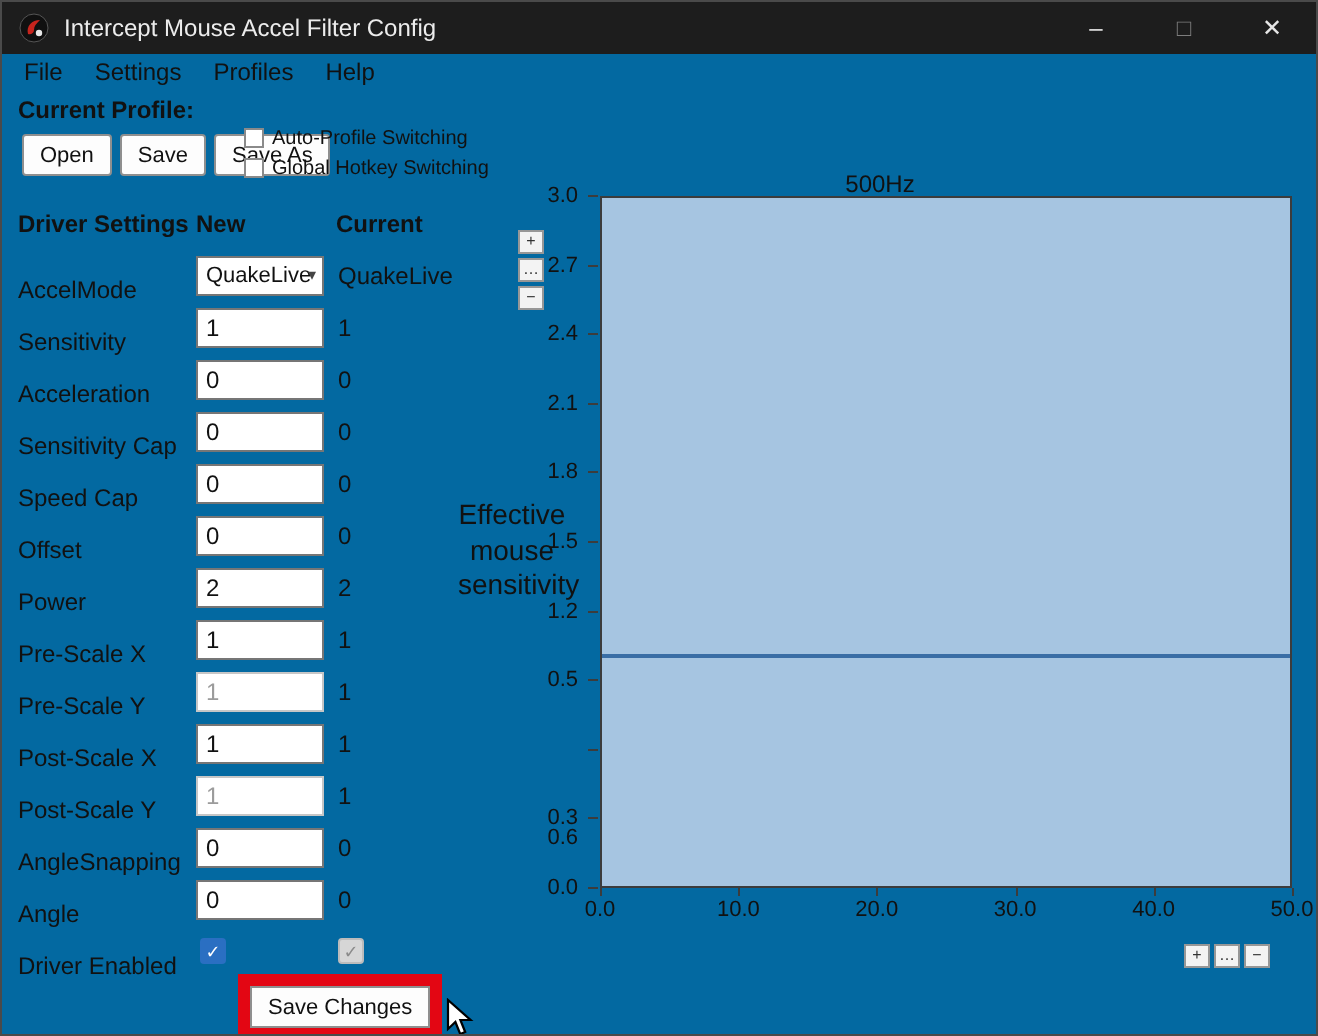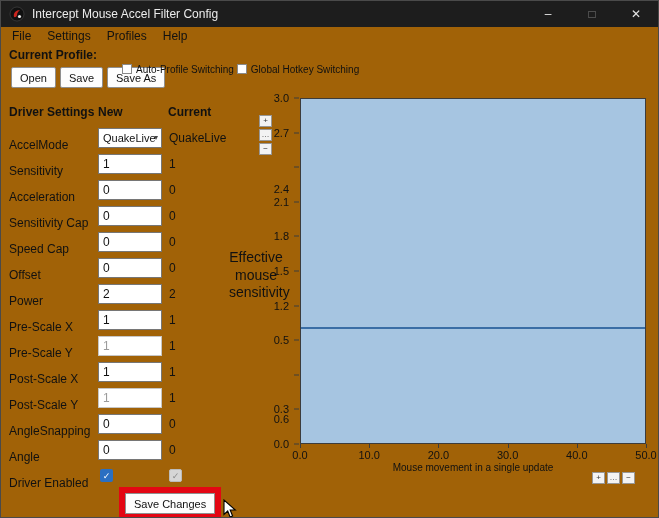--- a/index.html
+++ b/index.html
@@ -1,35 +1,35 @@
 <!DOCTYPE html>
 <html><head>
 <meta charset="utf-8">
 <style>
   * { margin:0; padding:0; box-sizing:border-box; font-family:"Liberation Sans", sans-serif; }
   html,body { width:659px; height:518px; overflow:hidden; background:#fff; }
-  .window { position:absolute; left:0; top:0; width:659px; height:518px; background:#a16207; border:1px solid #4a4a4a; overflow:hidden; }
+  .window { position:absolute; left:0; top:0; width:659px; height:518px; background:#0369a1; border:1px solid #4a4a4a; overflow:hidden; }
 
   
   .titlebar { position:absolute; left:0; top:0; right:0; height:26px; background:#1d1d1d; display:flex; align-items:center; }
   .app-icon { width:16px; height:16px; margin:0 7px 0 8px; flex:0 0 auto; }
   .title-text { font-size:12px; color:#ececec; }
   .win-controls { margin-left:auto; display:flex; height:100%; }
   .win-btn { width:44px; height:100%; display:flex; align-items:center; justify-content:center; color:#e6e6e6; font-size:12px; background:transparent; border:none; }
   .win-btn.max { color:#7d7d7d; }
 
   
   .menubar { position:absolute; left:0; top:26px; right:0; height:21px; display:flex; align-items:flex-start; padding-left:3px; }
   .menu-item { font-size:12px; color:#111; padding:2px 8px; }
 
   
   .profile-label { position:absolute; left:8px; top:47px; font-size:12px; font-weight:bold; color:#111; }
   .profile-buttons { position:absolute; left:10px; top:66px; display:flex; gap:4px; }
   .btn { background:#fdfdfd; border:1px solid #8f8f8f; border-radius:2px; font-size:11px; height:21px; padding:0 8px; display:inline-flex; align-items:center; color:#111; }
-  .profile-checks { position:absolute; left:121px; top:62px; display:flex; flex-direction:row; gap:3px; }
+  .profile-checks { position:absolute; left:121px; top:62px; display:flex; flex-direction:column; gap:3px; }
   .check-row { display:flex; align-items:center; gap:4px; height:12px; }
   .small-cb { width:10px; height:10px; border:1px solid #8a8a8a; background:#fff; flex:0 0 auto; }
   .check-label { font-size:10px; color:#111; }
 
   
   .col-head { position:absolute; top:104px; font-size:12px; font-weight:bold; color:#111; }
   .settings-rows { position:absolute; left:0; top:124px; width:296px; }
   .srow { position:relative; height:26px; }
   .lbl { position:absolute; left:8px; top:50%; transform:translateY(-50%); font-size:12px; color:#111; white-space:nowrap;margin-top:7px; }
   .field { position:absolute; left:97px; top:3px; width:64px; height:20px; border:1px solid #767676; background:#fff; font-size:12px; padding:0 4px; color:#111; }
@@ -185,20 +185,21 @@
         <div class="cb on">✓</div>
         <div class="cb gray" style="left: 168px;">✓</div>
       </div>
     </div>
 
   <div class="save-highlight" style="border-color: rgb(227, 6, 19);">
     <button class="btn">Save Changes</button>
   </div>
 
   <div class="chart">
+    <div class="chart-title">500Hz</div>
     <div class="zoom-stack">
         <button class="zbtn">+</button>
         <button class="zbtn">…</button>
         <button class="zbtn">−</button>
       </div>
     <div class="y-label">Effective mouse sensitivity</div>
     <div class="y-axis">
         <span class="ytick" style="top: 100%;">0.0</span>
         <i class="ymark" style="top: 100%;"></i>
         <span class="ytick" style="top: 90%; padding-left: 16px;">0.3</span>
@@ -208,21 +209,21 @@
         <span class="ytick" style="top: 70%;">0.5</span>
         <i class="ymark" style="top: 70%;"></i>
         <span class="ytick" style="top: 60%;">1.2</span>
         <i class="ymark" style="top: 60%;"></i>
         <span class="ytick" style="top: 50%;">1.5</span>
         <i class="ymark" style="top: 50%;"></i>
         <span class="ytick" style="top: 40%;">1.8</span>
         <i class="ymark" style="top: 40%;"></i>
         <span class="ytick" style="top: 30%;">2.1</span>
         <i class="ymark" style="top: 30%;"></i>
-        <span class="ytick" style="top: 20%; margin-top: 22px;">2.4</span>
+        <span class="ytick" style="top: 20%;">2.4</span>
         <i class="ymark" style="top: 20%;"></i>
         <span class="ytick" style="top: 10%;">2.7</span>
         <i class="ymark" style="top: 10%;"></i>
         <span class="ytick" style="top: 0%;">3.0</span>
         <i class="ymark" style="top: 0%;"></i>
       </div>
     <div class="chart-plot" style="background: rgb(166, 197, 225);">
       <div class="sens-line" style="top: calc(66.6667% - 1px); background: rgb(58, 110, 165);"></div>
     </div>
     <div class="x-axis">
@@ -232,21 +233,20 @@
         <i class="xmark" style="left: 20%;"></i>
         <span class="xtick" style="left: 40%;">20.0</span>
         <i class="xmark" style="left: 40%;"></i>
         <span class="xtick" style="left: 60%;">30.0</span>
         <i class="xmark" style="left: 60%;"></i>
         <span class="xtick" style="left: 80%;">40.0</span>
         <i class="xmark" style="left: 80%;"></i>
         <span class="xtick" style="left: 100%;">50.0</span>
         <i class="xmark" style="left: 100%;"></i>
       </div>
-    <div class="x-label">Mouse movement in a single update</div>
     <div class="zoom-row">
         <button class="zbtn">+</button>
         <button class="zbtn">…</button>
         <button class="zbtn">−</button>
       </div>
   </div>
 
   <svg class="cursor" width="14" height="20" viewBox="0 0 14 20">
     <path d="M1 1 L1 15.5 L4.7 12 L7.1 18 L9.6 17 L7.2 11 L12.3 11 Z" fill="#fff" stroke="#000" stroke-width="1.1"></path>
   </svg>

